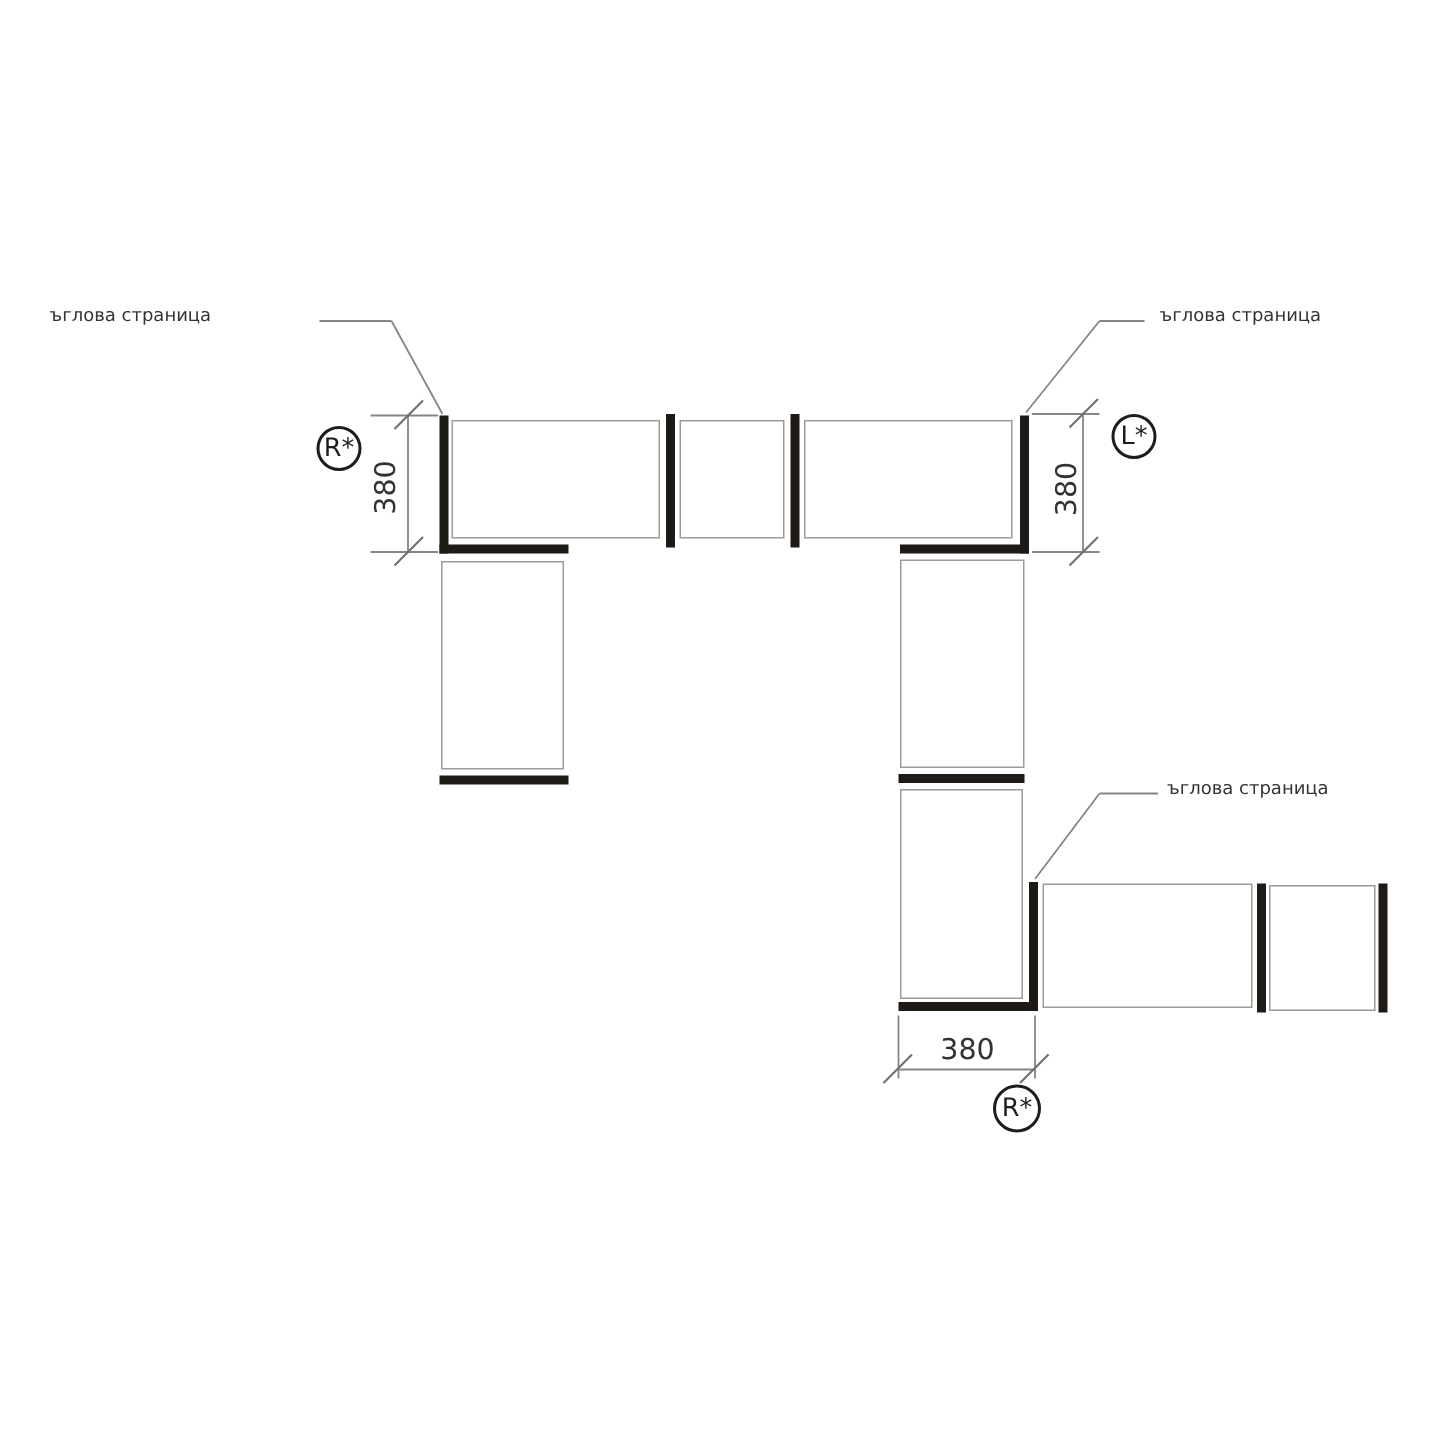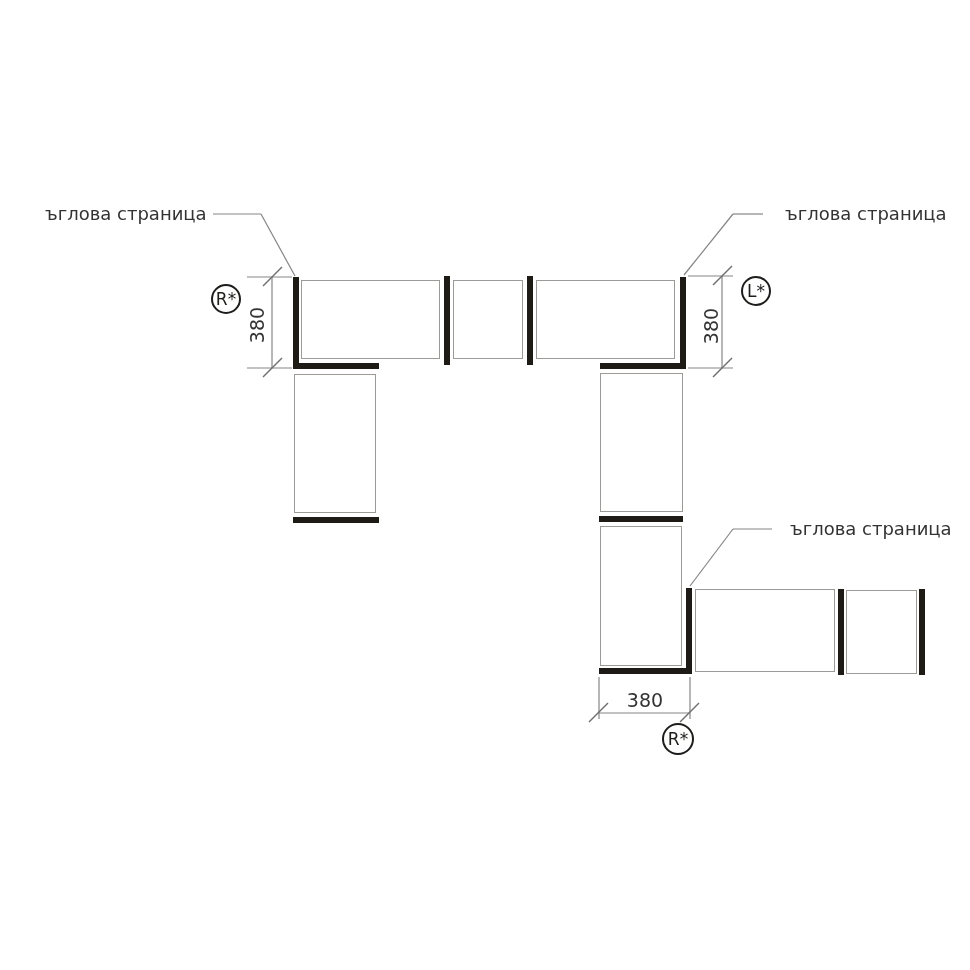--- a/index.html
+++ b/index.html
@@ -15,23 +15,22 @@
     font-family:"DejaVu Sans","Liberation Sans",sans-serif;color:var(--text);
     overflow:hidden;
   }
   .lines{position:absolute;left:0;top:0;}
   .panel{
     position:absolute;box-sizing:border-box;background:#ffffff;
     border:1.5px solid var(--panel-outline);
   }
   .bar{position:absolute;background:var(--panel-bar);}
   .label{
-    position:absolute;font-size:18px;line-height:1.1;white-space:nowrap;
+    position:absolute;font-size:12px;line-height:1.1;white-space:nowrap;
     color:var(--text);
-    margin-left:12px;
   }
   .dim-text{
     position:absolute;width:80px;height:24px;line-height:24px;text-align:center;
     font-size:19px;color:var(--text);
   }
   .rot{transform:rotate(-90deg);}
   .marker{
     position:absolute;box-sizing:border-box;border:2px solid #1d1d1b;border-radius:50%;
     display:flex;align-items:center;justify-content:center;
     font-size:17px;color:#1d1d1b;background:transparent;

